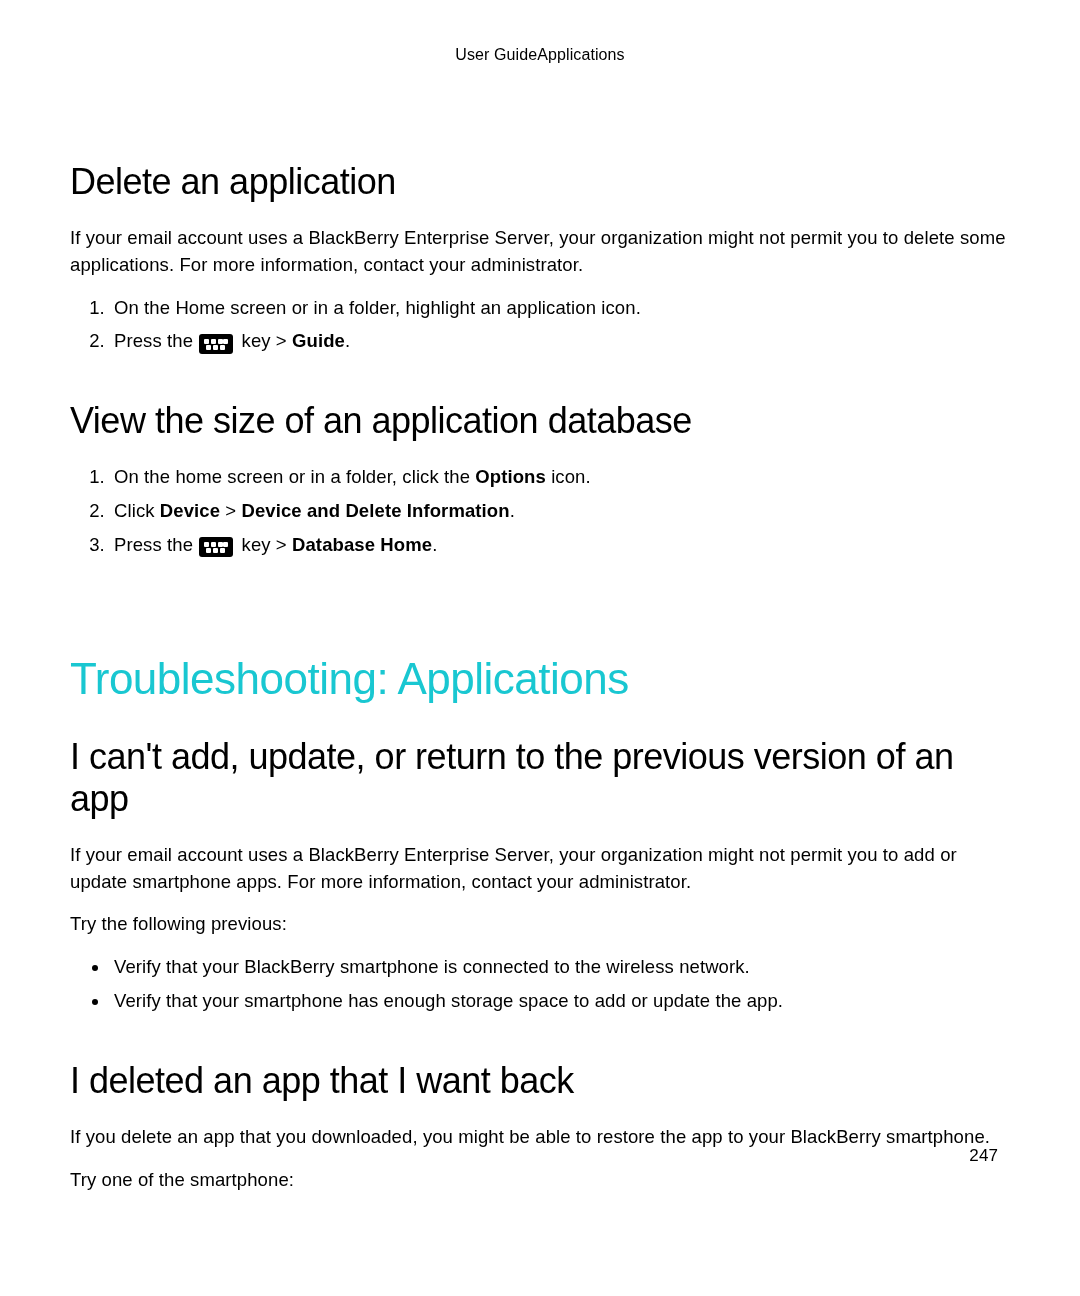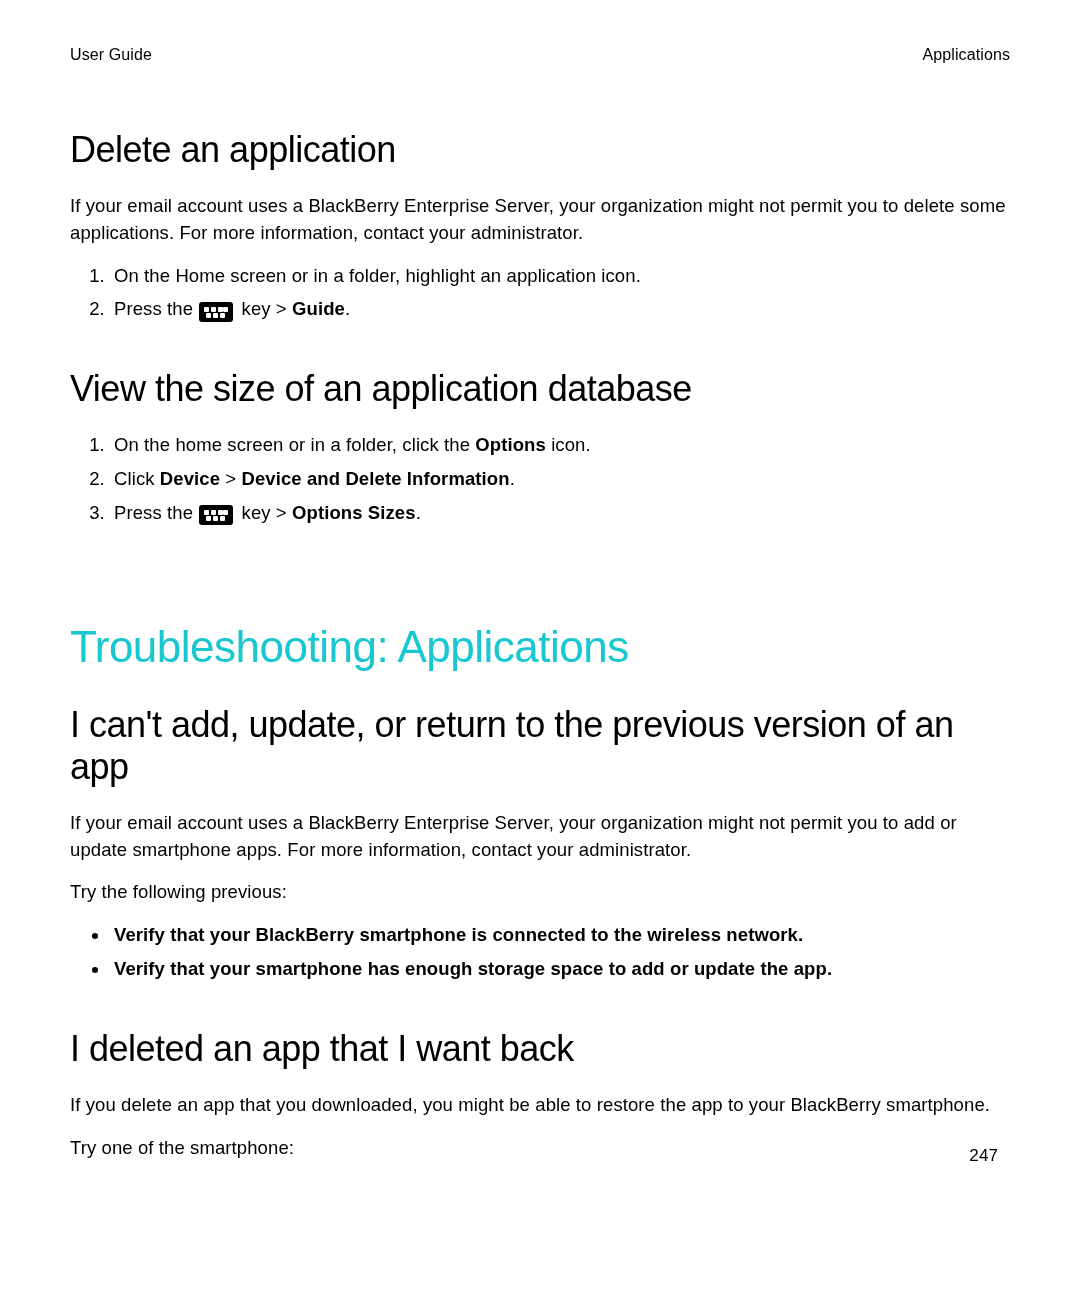--- a/index.html
+++ b/index.html
@@ -9,24 +9,24 @@
     height: 1296px;
     background: #fff;
     color: #000;
     position: relative;
     padding: 46px 70px 0 70px;
     font-weight: 300;
     letter-spacing: 0.1px;
   }
   .header {
     display: flex;
-    justify-content: space-between;
+    justify-content: center;
     font-size: 16px;
     font-weight: 300;
-    margin-bottom: 65px;
+    margin-bottom: 97px;
   }
   h2.section {
     font-size: 36px;
     font-weight: 400;
     margin-bottom: 22px;
     letter-spacing: -0.5px;
   }
   h2.section.midgap { margin-top: 45px; }
   p.body {
     font-size: 18.5px;
@@ -38,21 +38,21 @@
     list-style: decimal;
     padding-left: 40px;
     font-size: 18.5px;
     font-weight: 300;
   }
   ol li { padding-left: 4px; margin-bottom: 7px; line-height: 1.45; }
   ul {
     list-style: disc;
     padding-left: 40px;
     font-size: 18.5px;
-    font-weight: 700;
+    font-weight: 400;
   }
   ul li { padding-left: 4px; margin-bottom: 7px; line-height: 1.45; }
   .bold { font-weight: 700; }
   h1.trouble {
     font-size: 44px;
     font-weight: 400;
     color: #19c7d1;
     margin-top: 95px;
     margin-bottom: 32px;
     letter-spacing: -0.5px;
@@ -105,21 +105,21 @@
 
 <h2 class="section midgap">View the size of an application database</h2>
 <ol>
   <li>
     <span>On the home screen or in a folder, click the </span><span class="bold">Options</span><span> icon.</span>
   </li>
   <li>
     <span>Click </span><span class="bold">Device</span><span> &gt; </span><span class="bold">Device and Delete Information</span><span>.</span>
   </li>
   <li>
-    <span>Press the </span><span class="bb-key"></span><span> key &gt; </span><span class="bold">Options Sizes</span><span>.</span>
+    <span>Press the </span><span class="bb-key"></span><span> key &gt; </span><span class="bold">Database Home</span><span>.</span>
   </li>
 </ol>
 
 <h1 class="trouble">Troubleshooting: Applications</h1>
 
 <h2 class="section">I can't add, update, or return to the previous version of an app</h2>
 <p class="body">If your email account uses a BlackBerry Enterprise Server, your organization might not permit you to add or update smartphone apps. For more information, contact your administrator.</p>
 <p class="body">Try the following previous:</p>
 <ul>
   <li>Verify that your BlackBerry smartphone is connected to the wireless network.</li>

